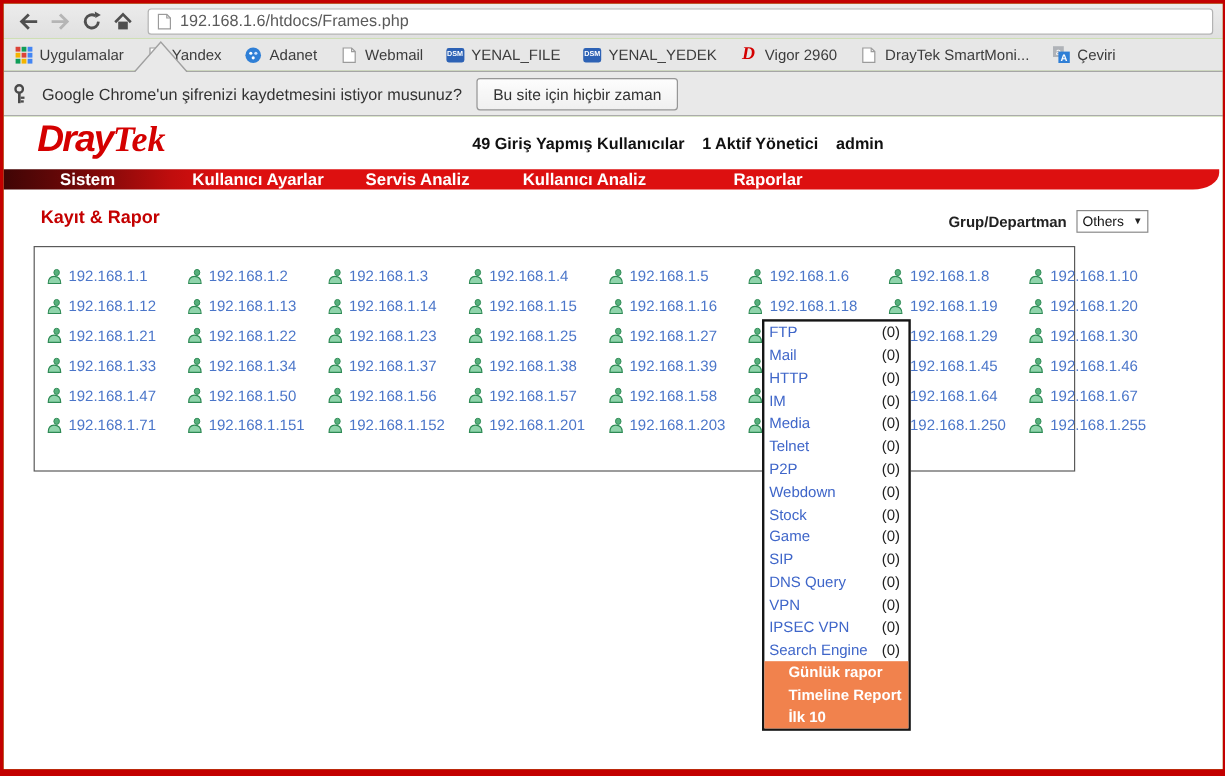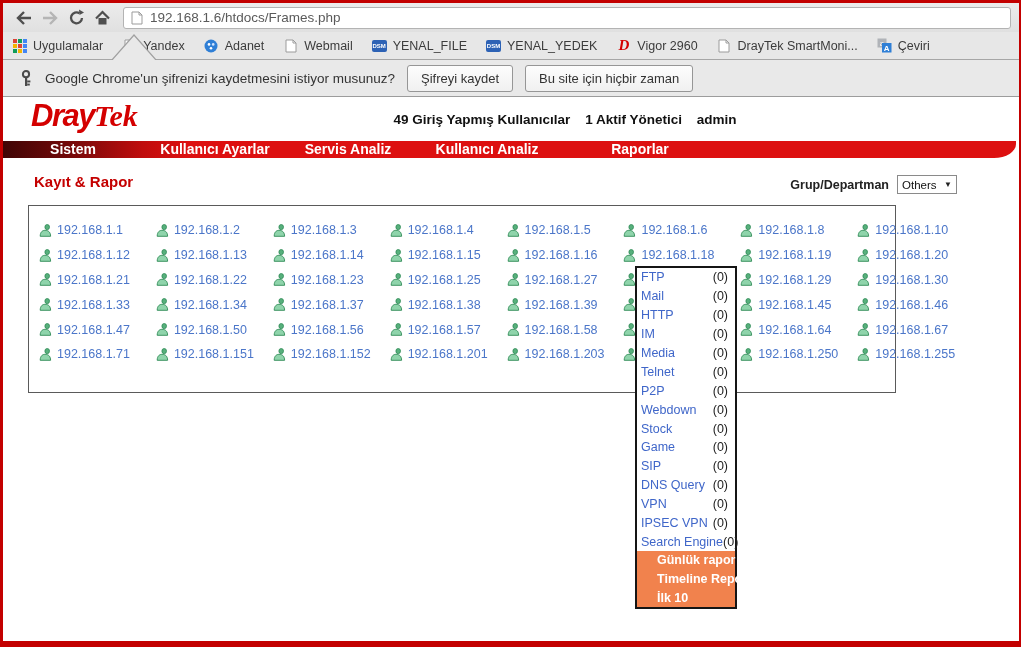--- a/index.html
+++ b/index.html
@@ -26,21 +26,21 @@
   .bookmark { display:flex; align-items:center; gap:6px; font-size:12.5px; color:#3c3c3c; white-space:nowrap; }
   .bm-icon { display:inline-flex; width:15px; height:15px; align-items:center; justify-content:center; }
   .apps-grid { display:grid; grid-template-columns:repeat(3,4px); grid-auto-rows:4px; gap:1px; }
   .apps-grid i { display:block; }
   .dsm-badge { width:17px; height:12px; background:#2d62b5; border-radius:2px; color:#fff;
     font-size:6px; font-weight:bold; display:flex; align-items:center; justify-content:center; }
   .vigor-d { color:#d40000; font-family:"Liberation Serif",serif; font-style:italic; font-weight:bold; font-size:15px; }
 
   .infobar { position:absolute; left:3px; right:2px; top:59px; height:38px; background:#e9e9e9;
     border-top:1px solid #a6a6a6; border-bottom:1px solid #9c9c9c;
-    display:flex; align-items:center; padding:0 16px; }
+    display:flex; align-items:center; padding:0 6px; }
   .infobar .msg { font-size:13.5px; color:#333; margin-left:12px; }
   .ib-btn { margin-left:12px; padding:5px 13px; font-size:13px; color:#333;
     background:linear-gradient(#fdfdfd,#f0f0f0); border:1px solid #969696; border-radius:3px; cursor:default; }
   .infobar-arrow { position:absolute; left:110px; top:32px; z-index:5; }
 
   
   .content { position:absolute; left:3px; right:2px; top:97px; bottom:6px; background:#fff; }
   .logo { position:absolute; left:28px; top:1px; color:#d40000; font-style:italic; white-space:nowrap; }
   .logo .p1 { font-family:"Liberation Sans",sans-serif; font-weight:bold; font-size:31px; letter-spacing:-1.5px; }
   .logo .p2 { font-family:"Liberation Serif",serif; font-weight:bold; font-size:30px; }
@@ -61,21 +61,21 @@
   .select { width:60px; height:19px; background:#fff; border:1px solid #8a8a8a;
     display:flex; align-items:center; justify-content:space-between; padding:0 4px; font-size:11.5px; color:#111; }
   .select .arrow { font-size:8px; color:#222; }
 
   .grid-box { position:absolute; left:25px; top:108px; width:868px; height:188px; border:1px solid #5a5a5a;
     padding:12px 0 0 10px; display:grid; grid-template-columns:repeat(8,116.9px); grid-auto-rows:24.8px; }
   .cell { display:flex; align-items:center; gap:5px; }
   .ip-link { font-size:12.5px; color:#4b76c9; text-decoration:none; cursor:pointer; white-space:nowrap; }
   .user-ic { display:inline-flex; width:13px; height:13px; }
 
-  .popup { position:absolute; left:632px; top:169px; width:102px; background:#fff;
+  .popup { position:absolute; left:632px; top:169px; width:124px; background:#fff;
     border:2px solid #151515; z-index:10; }
   .p-item { height:18.9px; display:flex; align-items:center; justify-content:space-between; padding:0 7px 0 4px; }
   .p-label { font-size:12.5px; color:#3f66c9; cursor:pointer; white-space:nowrap; }
   .p-count { font-size:12.5px; color:#222; }
   .p-footer { background:#f1824d; }
   .p-footer-item { height:18.7px; line-height:18.7px; padding-left:20px; color:#fff;
     font-size:12.5px; font-weight:bold; cursor:pointer; white-space:nowrap; }
 </style>
 </head>
 <body>
@@ -205,21 +205,20 @@
   </svg>
 
   <div class="infobar">
     <svg width="14" height="17" viewBox="0 0 14 17">
       <circle cx="7" cy="4.2" r="3.1" fill="none" stroke="#4a4a4a" stroke-width="2"></circle>
       <rect x="6" y="7" width="2.2" height="9" fill="#4a4a4a"></rect>
       <rect x="8.2" y="10.5" width="3.2" height="1.9" fill="#4a4a4a"></rect>
       <rect x="8.2" y="13.6" width="2.6" height="1.9" fill="#4a4a4a"></rect>
     </svg>
     <span class="msg">Google Chrome'un şifrenizi kaydetmesini istiyor musunuz?</span>
-    <span class="ib-btn">Şifreyi kaydet</span>
     <span class="ib-btn">Bu site için hiçbir zaman</span>
   </div>
 
   <div class="content">
     <div class="logo">
       <span class="p1">Dray</span><span class="p2">Tek</span>
     </div>
     <div class="status">
       <span>49 Giriş Yapmış Kullanıcılar</span>
       <span>1 Aktif Yönetici</span>

